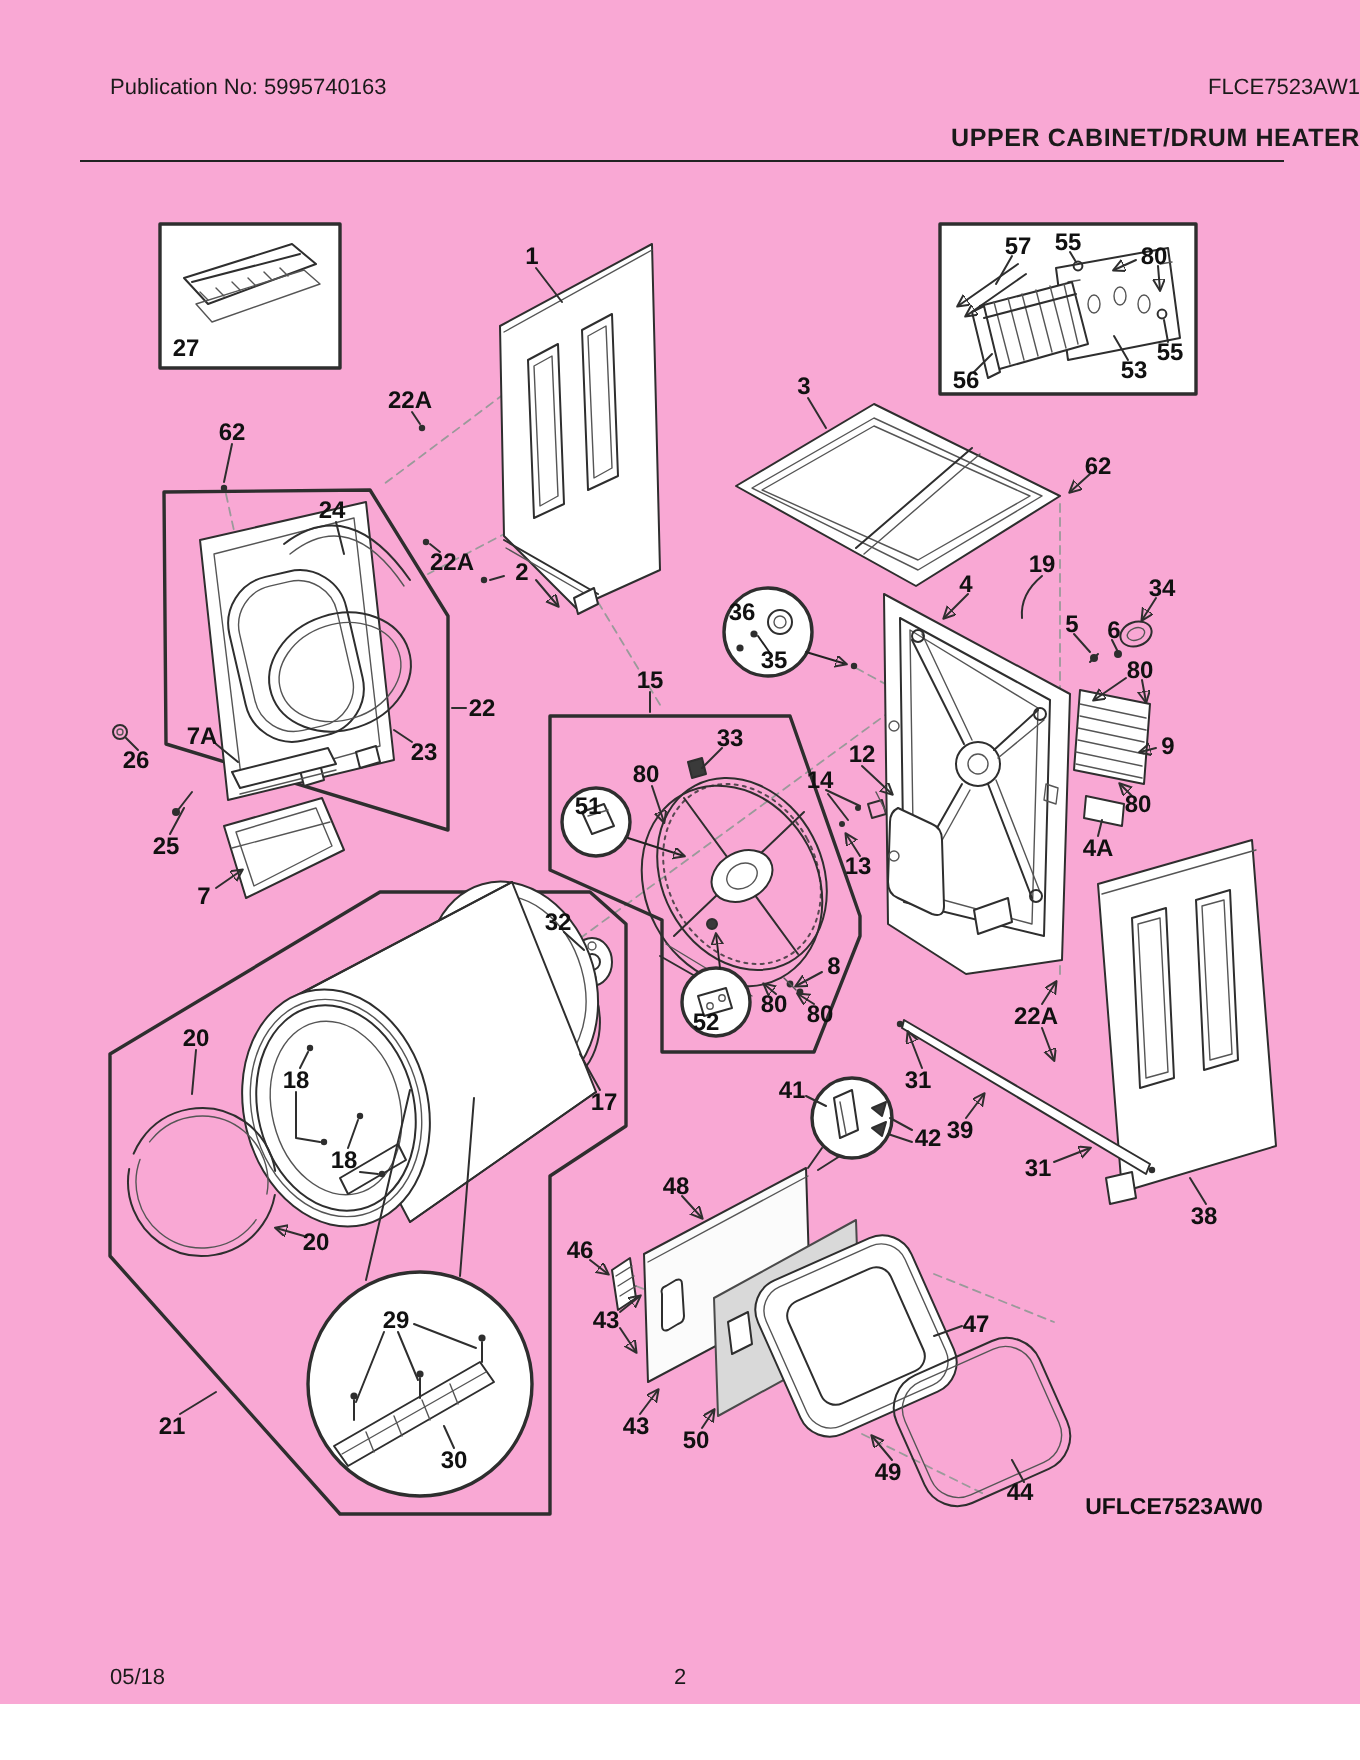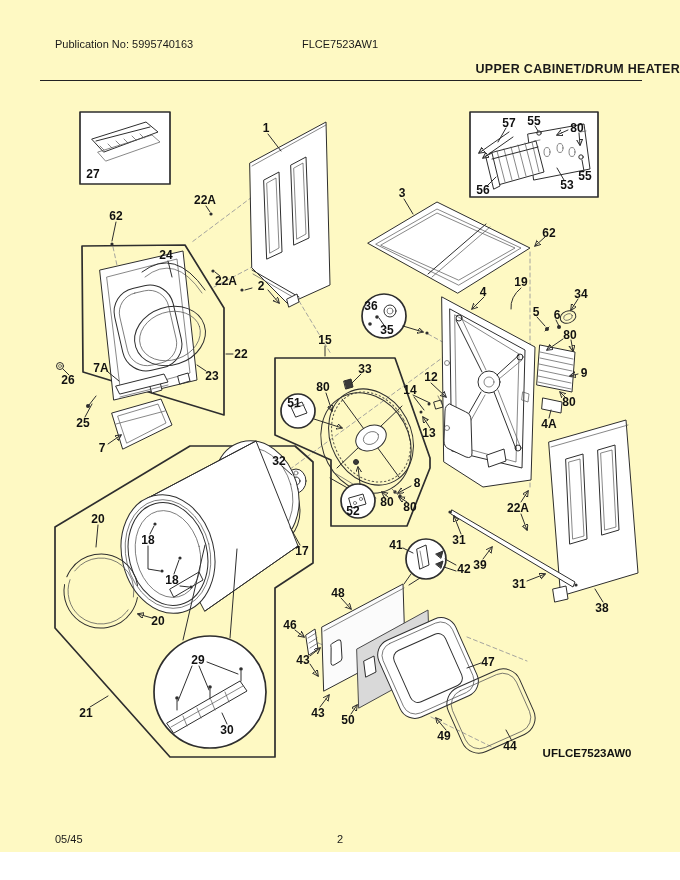--- a/index.html
+++ b/index.html
@@ -1,19 +1,19 @@
 <!DOCTYPE html>
 <html><head>
 <meta charset="utf-8">
 <style>
   html,body{margin:0;padding:0;background:#ffffff;}
   body{width:680px;height:880px;font-family:"Liberation Sans",sans-serif;color:#1a1a1a;}
-  .page{position:relative;width:680px;height:852px;overflow:hidden;background:#fef9c3;}
+  .page{position:relative;width:680px;height:852px;overflow:hidden;background:#f9a8d4;}
   .hdr-pub{position:absolute;left:55px;top:38px;font-size:11px;}
-  .hdr-model{position:absolute;left:0;right:0;top:38px;text-align:center;font-size:11px;}
+  .hdr-model{position:absolute;left:0;right:0;top:38px;text-align:right;font-size:11px;}
   .hdr-title{position:absolute;left:0;right:0;top:62px;text-align:right;font-size:12.5px;font-weight:bold;letter-spacing:.3px;}
   .hdr-rule{position:absolute;left:40px;width:602px;top:80px;border-top:1.6px solid #222;height:0;}
   .ftr-date{position:absolute;left:55px;top:833px;font-size:11px;}
   .ftr-page{position:absolute;left:0;right:0;top:833px;text-align:center;font-size:11px;}
   svg.diag{position:absolute;left:0;top:0;}
   svg.diag *{fill:none;stroke:#2e2e2e;stroke-width:1;stroke-linejoin:round;stroke-linecap:round;}
   svg.diag .f{fill:#fff;}
   svg.diag .fg{fill:#fbfbfb;}
   svg.diag .fd{fill:#d9d9d9;stroke:#4a4a4a;}
   svg.diag .dk{fill:#3a3a3a;stroke:#2e2e2e;}
@@ -499,15 +499,15 @@
         <text x="348" y="724" class="co">50</text>
         <text x="488" y="666" class="co">47</text>
         <text x="444" y="740" class="co">49</text>
         <text x="510" y="750" class="co">44</text>
         <text x="602" y="612" class="co">38</text>
       </g>
 
     <text class="wm" x="587" y="757">UFLCE7523AW0</text>
   </svg>
 
-  <div class="ftr-date">05/45</div>
+  <div class="ftr-date">05/18</div>
   <div class="ftr-page">2</div>
 </div>
 
 </body></html>

